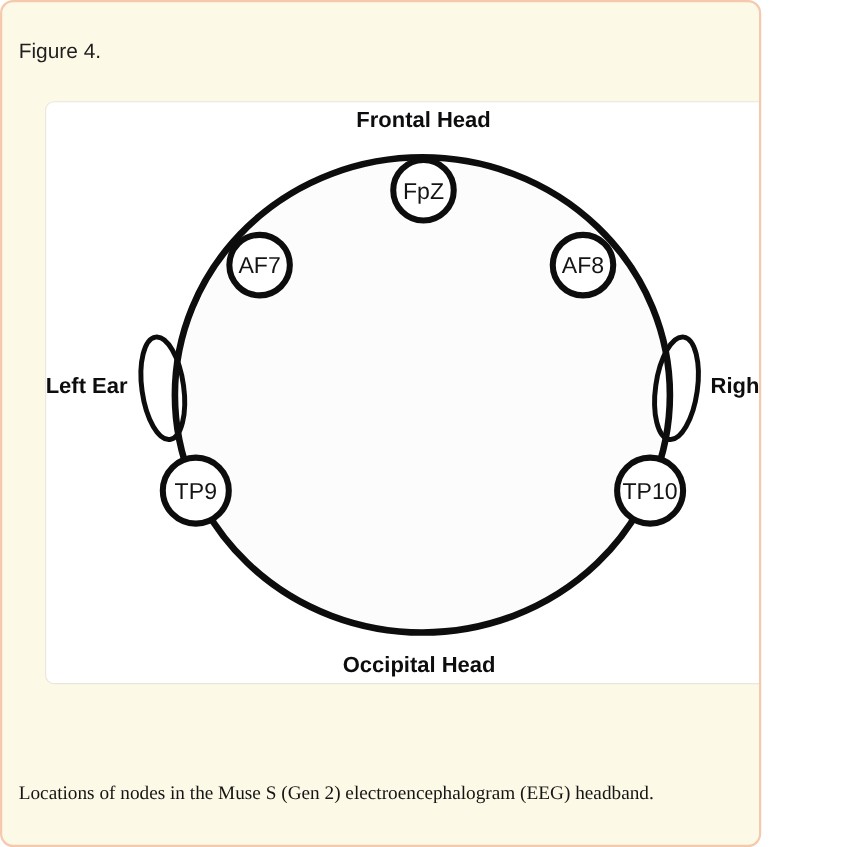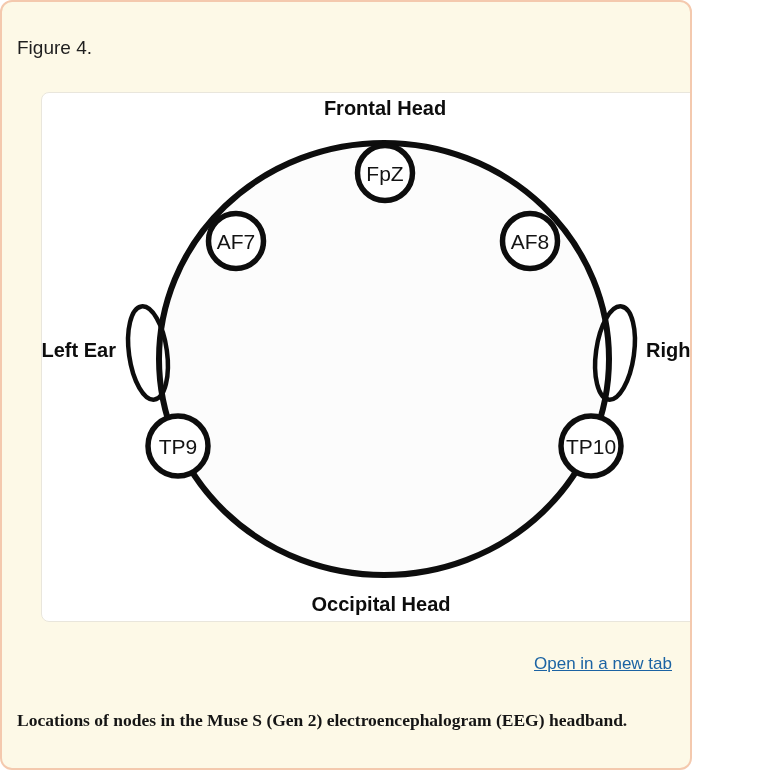--- a/index.html
+++ b/index.html
@@ -40,21 +40,20 @@
     font-size:17px;
     color:var(--link,#1b63a3);
     text-decoration:underline;
   }
   .caption{
     position:absolute;left:15px;top:707px;
     max-width:720px;
     font-family:"Liberation Serif",serif;
     font-size:17.5px;color:#151515;
     line-height:1.3;
-    font-weight:bold;
   }
   .head-outline{fill:none;}
   .head-fill{stroke:none;}
   .node-circle{fill:#ffffff;}
   .node-text{
     font-family:"Liberation Sans",sans-serif;
     font-size:21px;fill:#141414;
   }
   .area-label{
     font-family:"Liberation Sans",sans-serif;
@@ -91,17 +90,16 @@
       </svg>
 
     <div class="zoom-btn" title="">
       <svg width="30" height="30" viewBox="0 0 30 30">
         <line x1="19" y1="11" x2="25.5" y2="4.5" stroke="#1c1c1c" stroke-width="5.5" stroke-linecap="round"></line>
         <circle cx="12.5" cy="17.5" r="8" fill="#ffffff" fill-opacity="0.6" stroke="#4d4d4d" stroke-width="2.4"></circle>
       </svg>
     </div>
   </div>
 
-  <a class="open-link" href="#">Open in a new tab</a>
 
   <div class="caption">Locations of nodes in the Muse S (Gen 2) electroencephalogram (EEG) headband.</div>
 
 </div>
 
 </body></html>

